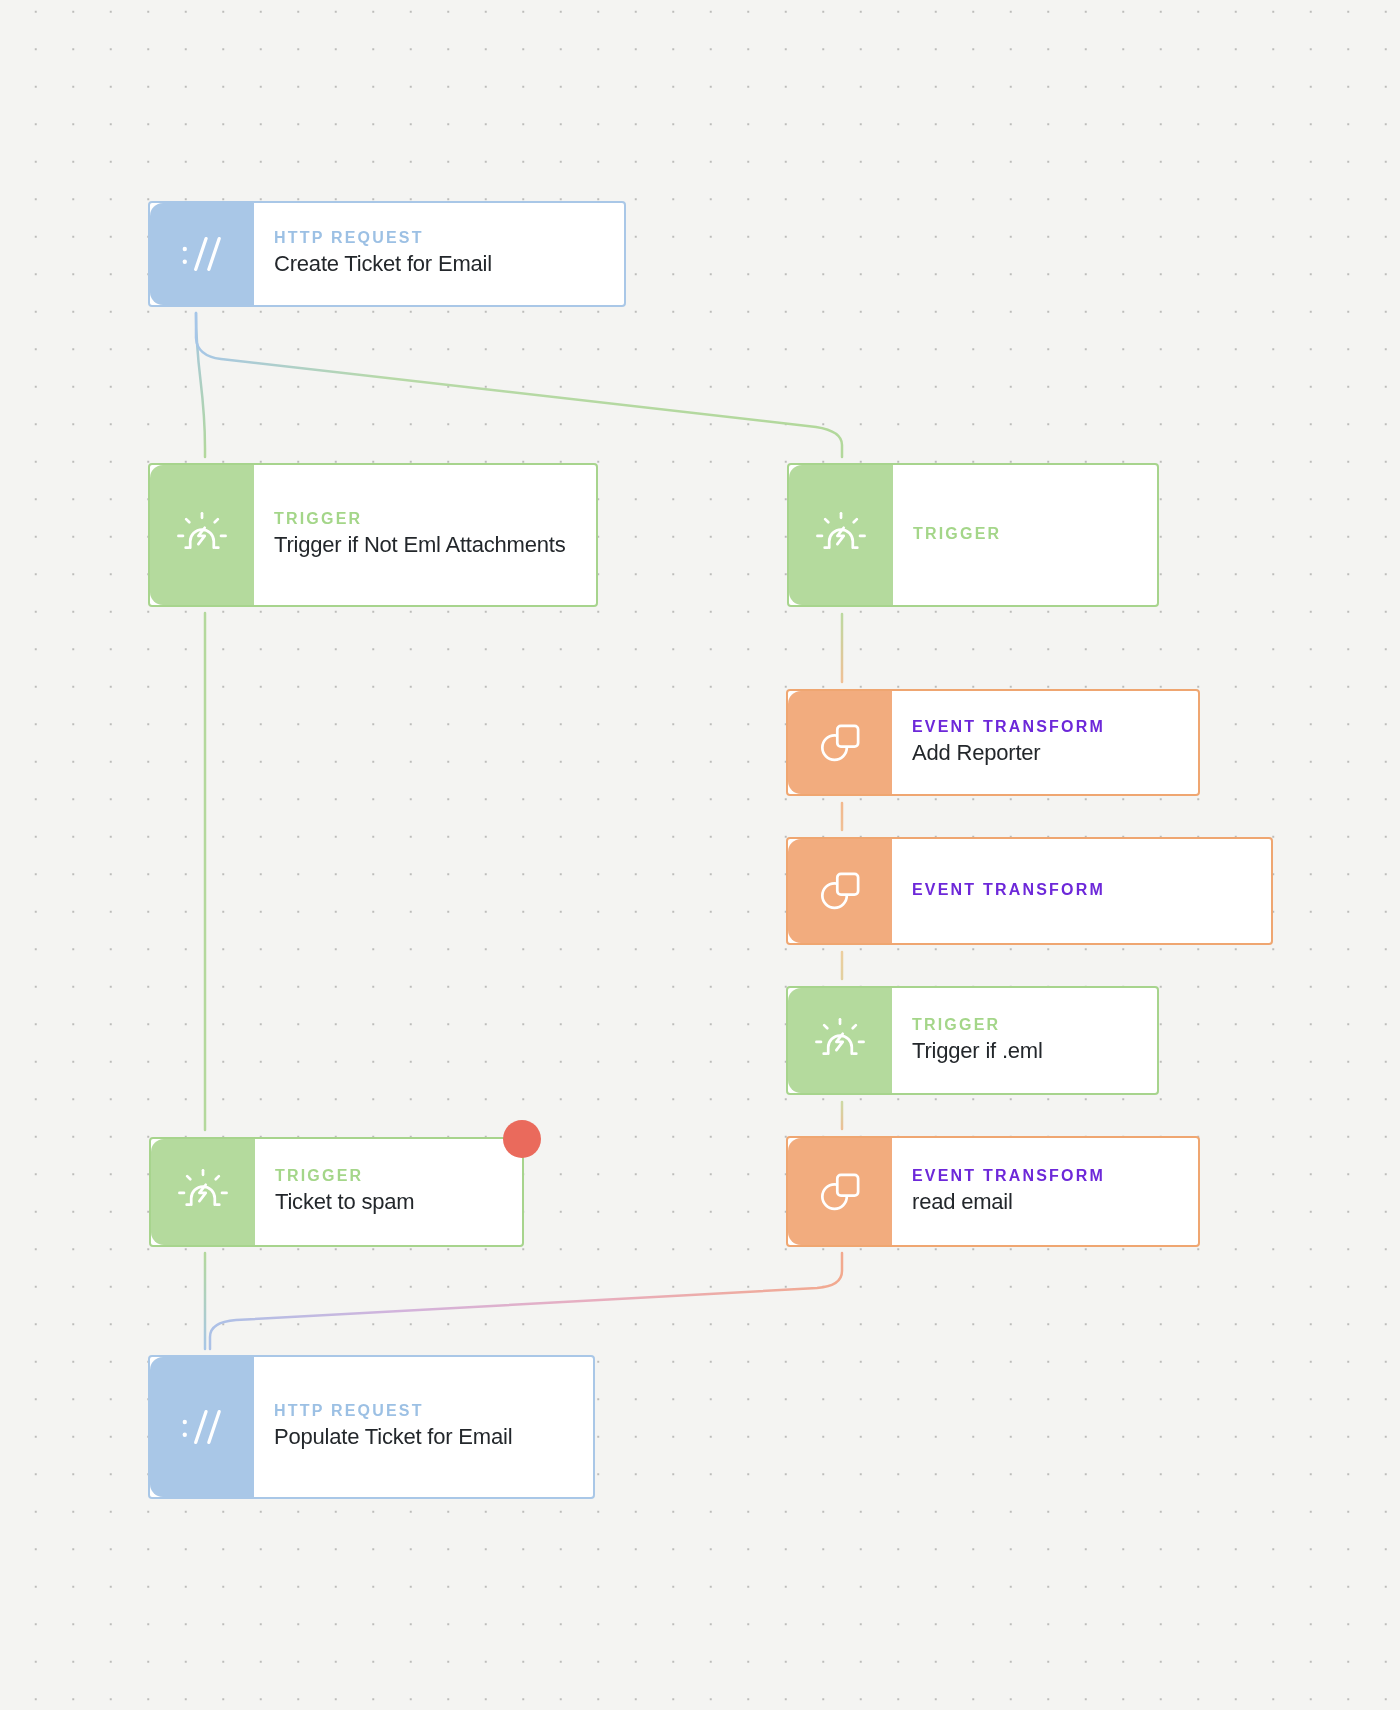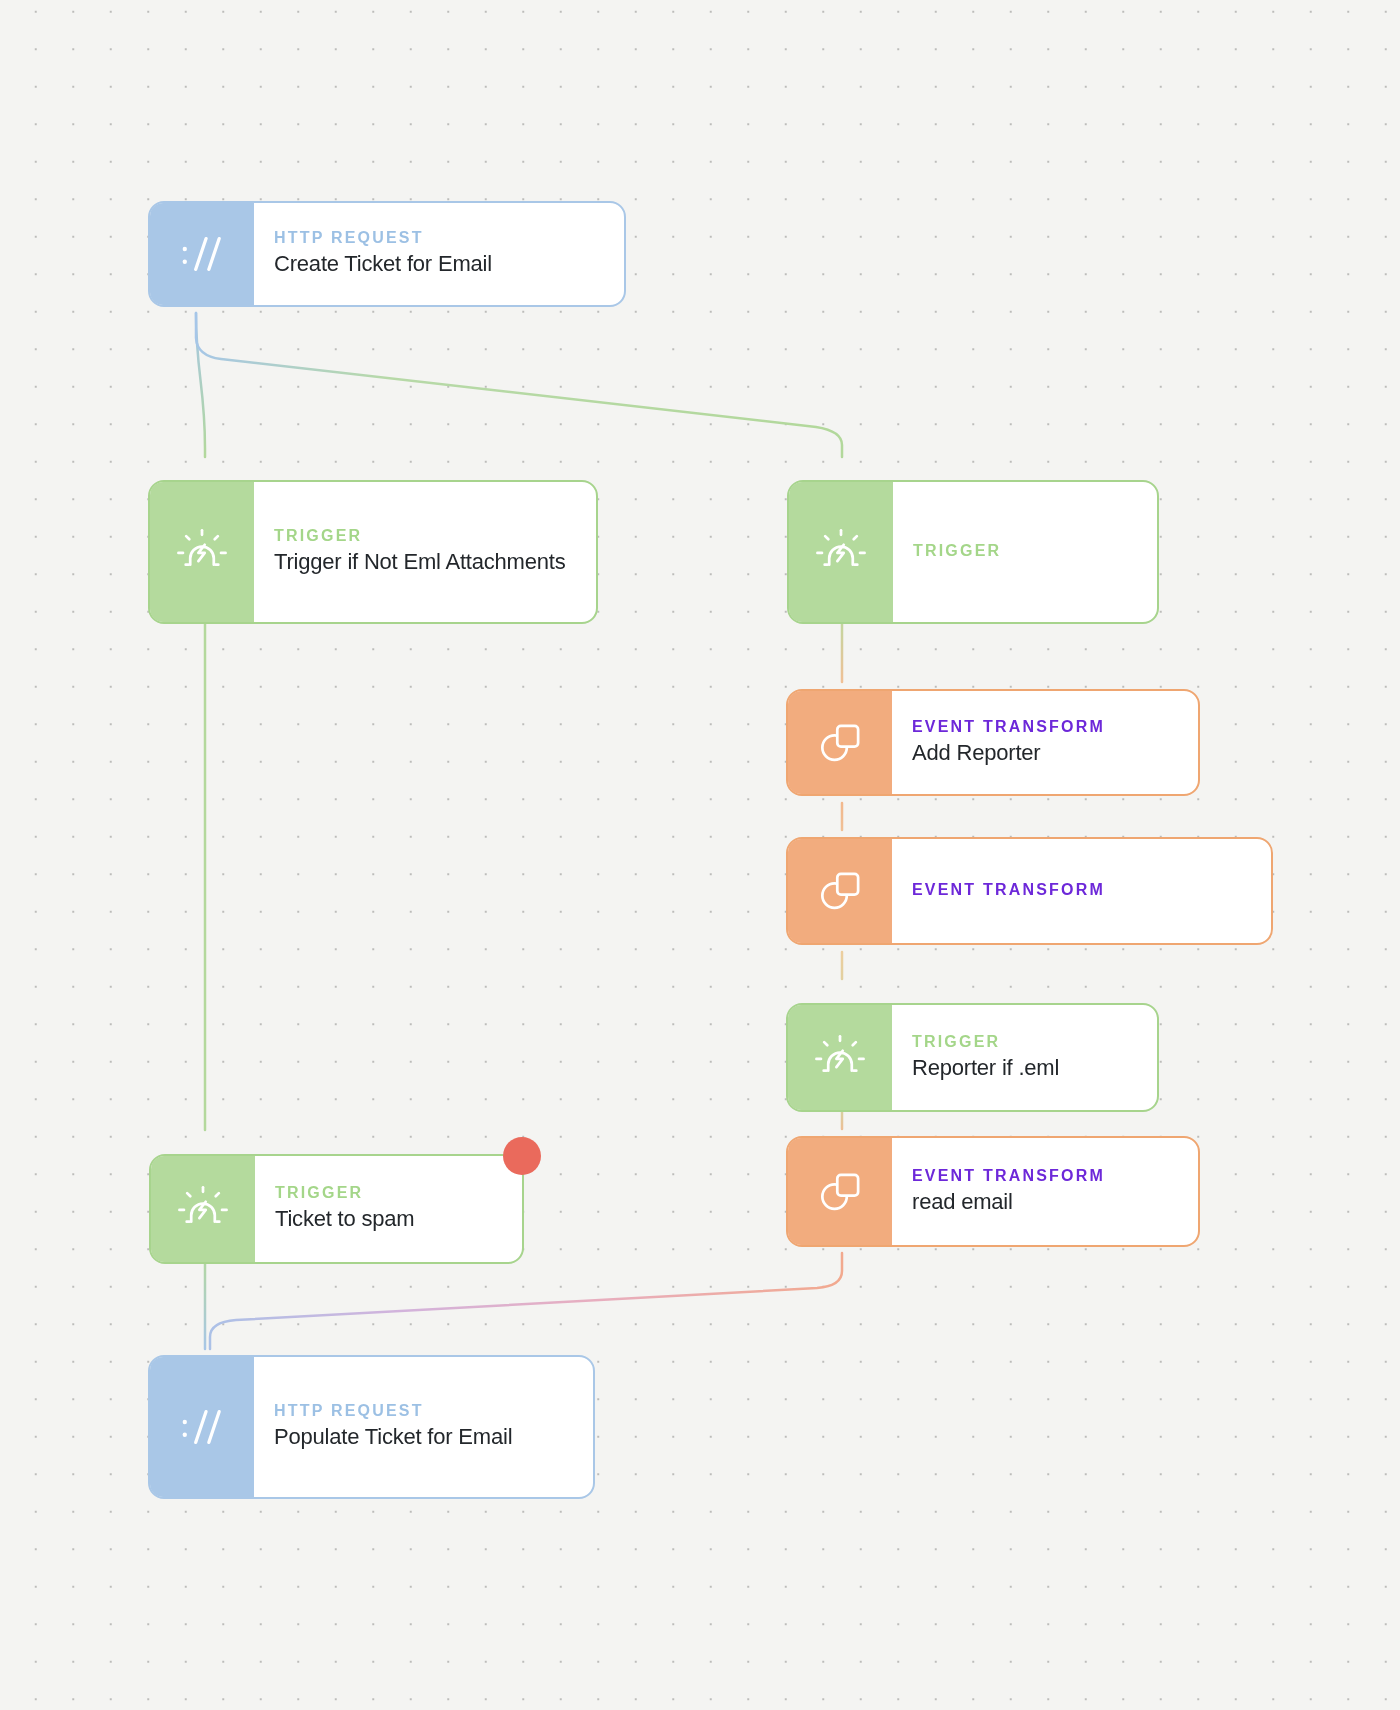--- a/index.html
+++ b/index.html
@@ -19,21 +19,21 @@
   svg.edges{
     position:absolute;left:0;top:0;width:1400px;height:1710px;
     pointer-events:none;
   }
   .node{
     position:absolute;
     display:flex;
     box-sizing:border-box;
     background:#ffffff;
     border:2px solid;
-    border-radius:16px;
+    border-radius:4px;
     cursor:pointer;
   }
   .node .iconbox{
     flex:0 0 104px;
     width:104px;
     border-radius:13px 0 0 13px;
     display:flex;align-items:center;justify-content:center;
   }
   .node .body{
     flex:1 1 auto;
@@ -52,21 +52,21 @@
     line-height:1.26;
     color:#23272b;
     margin-top:3px;
     letter-spacing:-0.2px;
   }
   
   .node.http-request{border-color:#a9c7e7;}
   .node.http-request .iconbox{background:#a9c7e7;}
   .node.http-request .type-label{color:#9cc0e4;}
   
-  .node.trigger{border-color:#a7d48d;margin-top:17px;}
+  .node.trigger{border-color:#a7d48d;}
   .node.trigger .iconbox{background:#b4da9d;}
   .node.trigger .type-label{color:#a4d689;}
   
   .node.event-transform{border-color:#efa671;}
   .node.event-transform .iconbox{background:#f2ac7e;}
   .node.event-transform .type-label{color:#6d28d9;}
 
   .badge{
     position:absolute;
     width:38px;height:38px;
@@ -220,21 +220,21 @@
         <path d="M17 46 h-3 M47 46 h3"></path>
         <path d="M35 24 l-7 9 h7 l-7 9"></path>
         <path d="M32 13 v-5"></path>
         <path d="M18 18 l-3.5-3.5 M46 18 l3.5-3.5"></path>
         <path d="M11 33 h-5 M53 33 h5"></path>
       </svg>
 
     </div>
     <div class="body">
       <div class="type-label">TRIGGER</div>
-      <div class="title">Reporter if .eml</div>
+      <div class="title">Trigger if .eml</div>
     </div>
 
   </div>
     <div class="node event-transform" style="left: 786px; top: 1136px; width: 414px; height: 111px;">
     <div class="iconbox">
 
       <svg class="icon icon-transform" width="58" height="58" viewBox="0 0 64 64" fill="none" stroke="#ffffff" stroke-width="3" stroke-linecap="round" stroke-linejoin="round">
         <circle cx="26" cy="37" r="13.5"></circle>
         <rect x="29" y="13" width="23" height="23" rx="4" class="fill-accent" stroke="#ffffff" fill="#f2ac7e"></rect>
       </svg>

